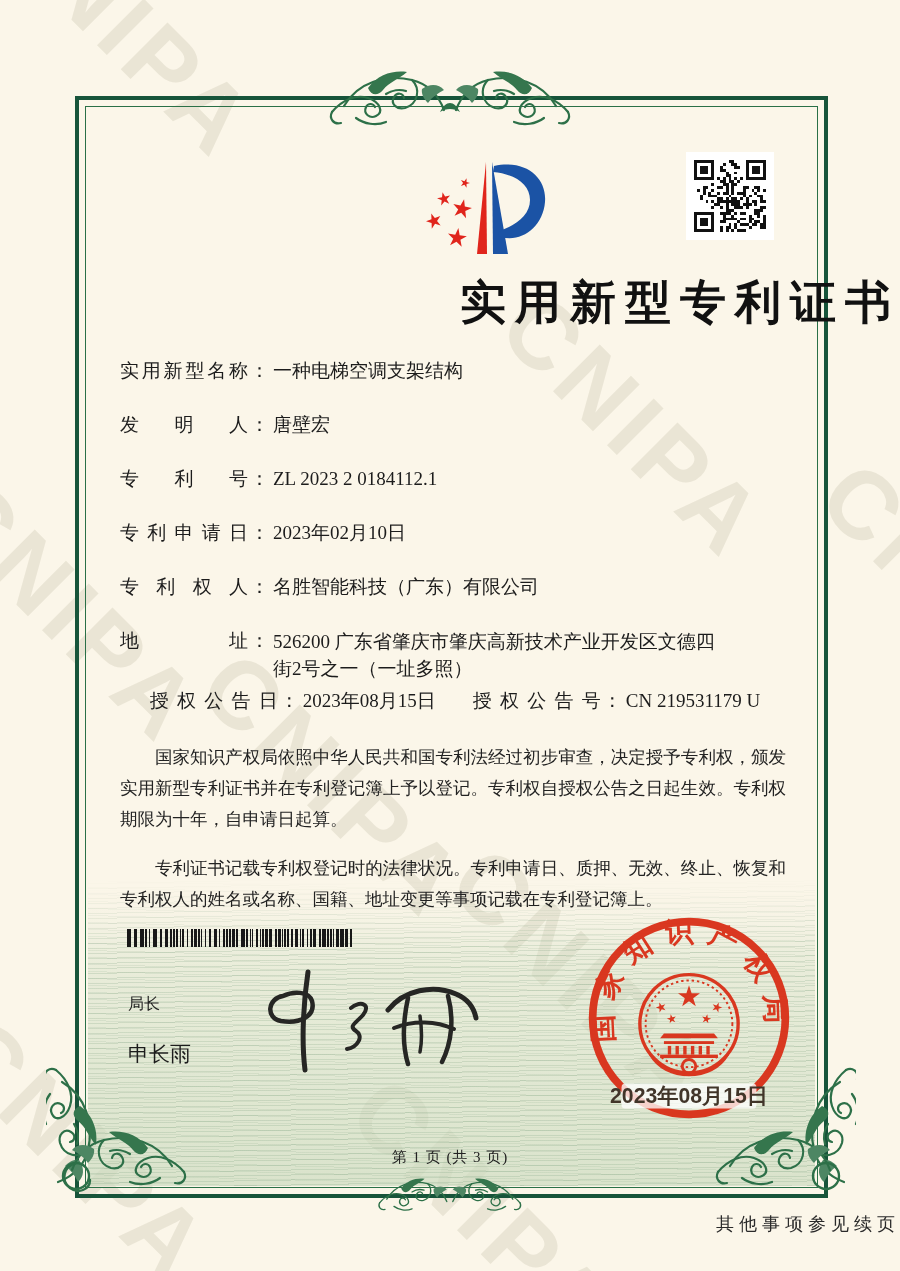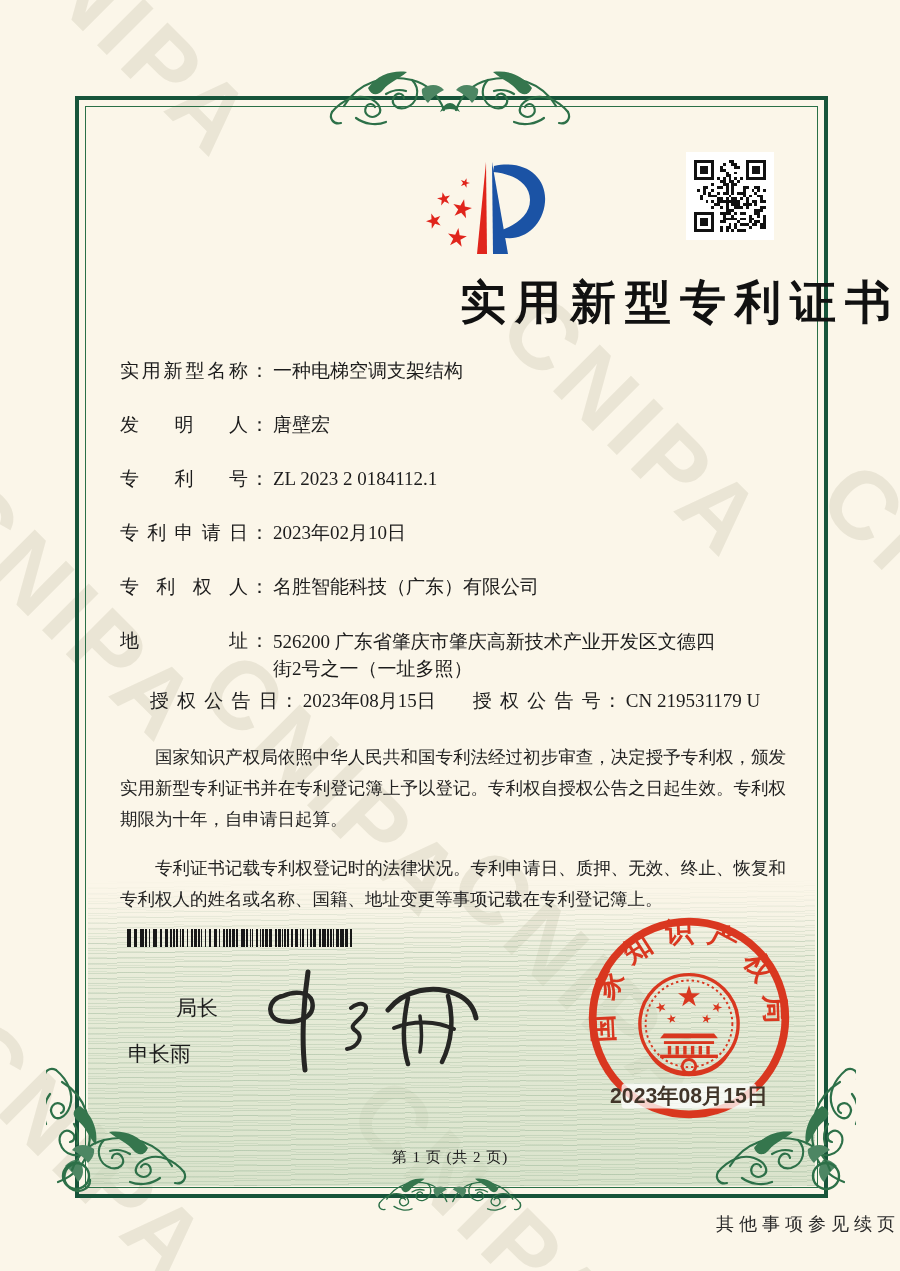--- a/index.html
+++ b/index.html
@@ -48,21 +48,21 @@
   .f-colon{display:inline-block;margin:0 4px 0 2px;vertical-align:top;}
   .f-value{display:inline-block;vertical-align:top;}
   .address .f-value{width:455px;line-height:27px;}
   .grant-row{display:flex;line-height:26px;justify-content:center;}
   .grant-pair2{margin-left:37px;}
   .paragraphs{position:absolute;left:120px;width:666px;top:724px;
     font-size:17.5px;line-height:31px;text-align:justify;color:#222;}
   .paragraphs p{margin:18px 0 4px 0;text-indent:2em;}
   .barcode{position:absolute;left:127px;top:929px;width:228px;height:18px;}
   .sign-title{position:absolute;left:128px;top:994px;
-    font-family:"Liberation Sans","DejaVu Sans",sans-serif;font-size:21px;margin-left:48px;}
+    font-family:"Liberation Sans","DejaVu Sans",sans-serif;font-size:16px;}
   .sign-name{position:absolute;left:128px;top:1040px;
     font-family:"Liberation Sans","DejaVu Sans",sans-serif;font-size:21px;}
   .signature{position:absolute;left:252px;top:966px;width:236px;height:122px;}
   .seal{position:absolute;left:583px;top:912px;width:212px;height:212px;
     mix-blend-mode:multiply;opacity:0.96;}
   .page-num{position:absolute;left:0;right:0;top:1148px;text-align:center;
     font-size:15px;letter-spacing:1px;color:#222;}
   .footer-note{position:absolute;left:0;right:0;top:1212px;text-align:right;
     font-size:18px;letter-spacing:5px;color:#2a2a2a;z-index:5;}
 </style>
@@ -550,16 +550,16 @@
       <rect x="120" y="139" width="3.5" height="9"></rect>
         <rect x="128" y="139" width="3.5" height="9"></rect>
       <rect x="80" y="148" width="60" height="3.5"></rect>
       <circle cx="110" cy="160" r="7" fill="none" stroke="#d93018" stroke-width="3"></circle>
       <path d="M70,148 C78,162 93,169 110,169 C127,169 142,162 150,148" fill="none" stroke="#d93018" stroke-width="3"></path>
     </g>
     <rect x="40" y="178" width="140" height="26" rx="4" fill="#ffffff" opacity="0.78"></rect>
     <text x="110" y="198" text-anchor="middle" font-size="22" font-weight="700" fill="#3a2d22" font-family="Liberation Sans, sans-serif">2023年08月15日</text>
   </svg>
 
-  <div class="page-num">第 1 页 (共 2 页)</div>
+  <div class="page-num">第 1 页 (共 3 页)</div>
 </div>
 
 <div class="footer-note">其他事项参见续页</div>
 
 </body></html>

